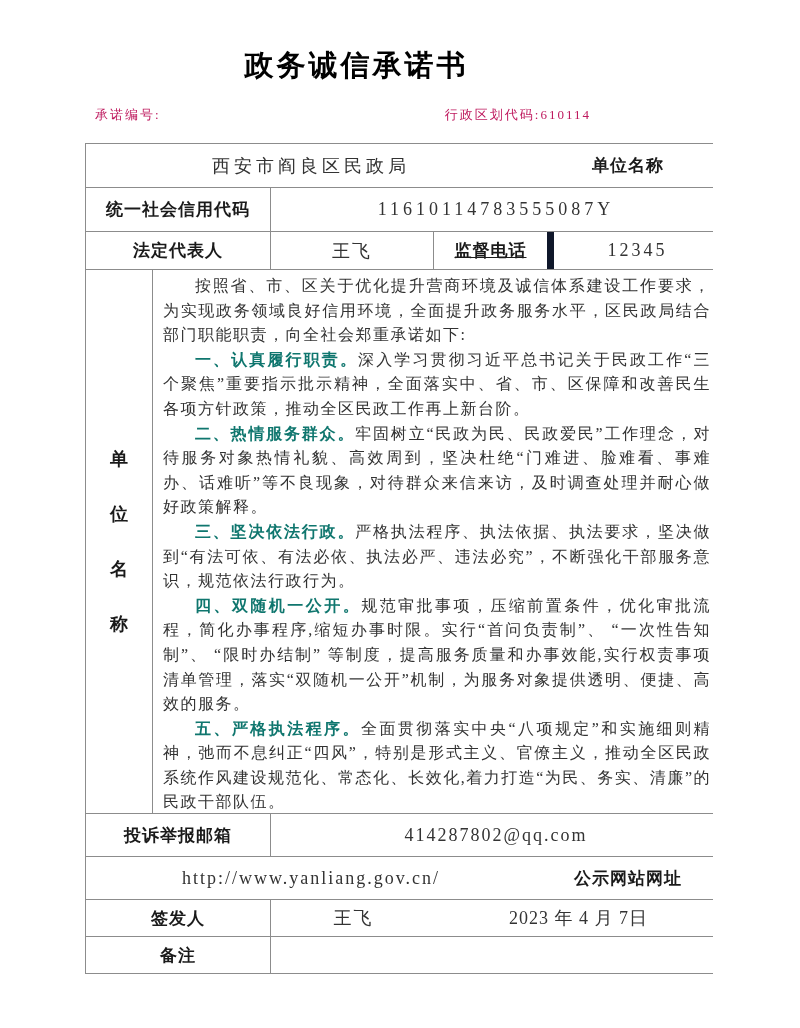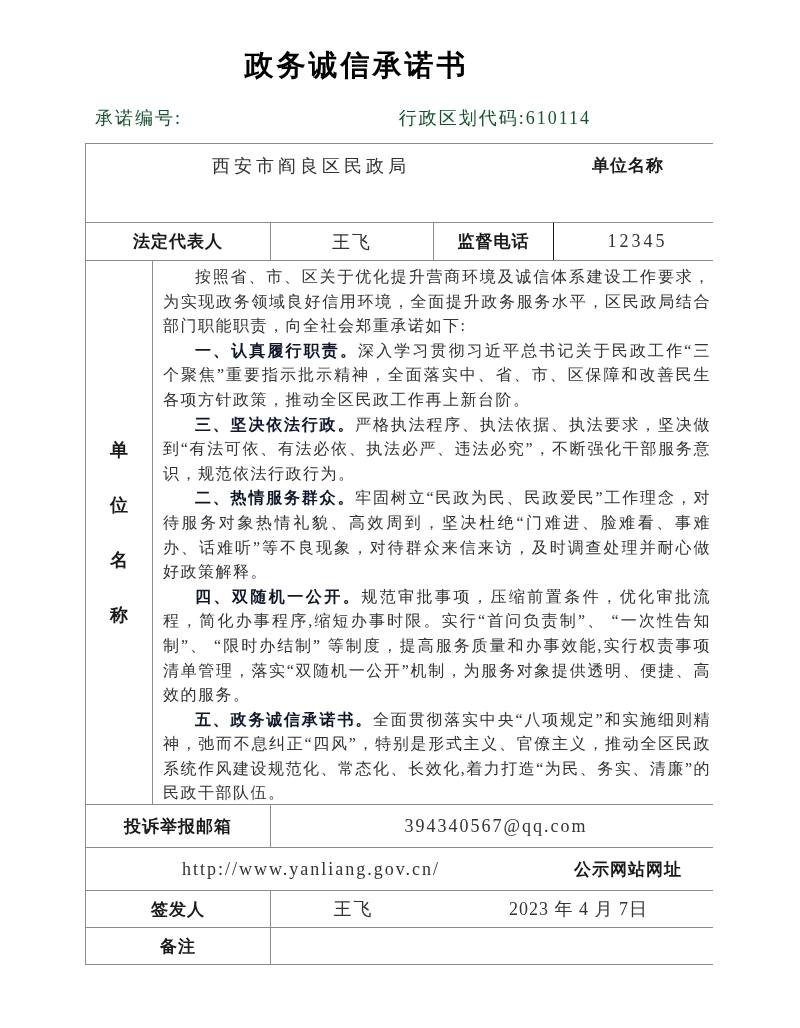--- a/index.html
+++ b/index.html
@@ -24,23 +24,23 @@
     letter-spacing: 3px;
     color: #000000;
   }
   .meta-row {
     position: absolute;
     top: 106px;
     left: 95px;
     right: 122px;
     display: flex;
     justify-content: space-between;
-    font-size: 18px;
+    font-size: 13px;
     letter-spacing: 2px;
-    color: #14532d;
+    color: #be185d;
   }
   .doc-table {
     position: absolute;
     left: 85px;
     top: 143px;
     width: 637px;
     border: 1px solid #8c8c8c;
   }
   .t-row { display: flex; border-top: 1px solid #8c8c8c; }
   .t-row:first-child { border-top: none; }
@@ -59,28 +59,29 @@
     font-size: 17px;
     letter-spacing: 1px;
     color: #1a1a1a;
   }
   .value-cell { flex: 1; font-size: 18px; color: #333333; }
   .ls4 { letter-spacing: 4px; }
   .ls3 { letter-spacing: 3px; }
   .ls2 { letter-spacing: 2px; }
   .h43 { height: 43px; }
   .h44 { height: 44px; }
-  .h38 { height: 38px; margin-top: 35px; }
+  .h38 { height: 38px; }
   .h37 { height: 37px; }
   .h544 { height: 544px; }
   
   .rep-value { flex: 0 0 163px; border-right: 1px solid #8c8c8c; }
   .phone-label {
     flex: 0 0 120px; width: 120px;
-    border-right: 1px solid #0f172a;
+    border-right: 7px solid #0f172a;
+    text-decoration: underline;
   }
   
   .content-label-cell {
     flex: 0 0 67px;
     width: 67px;
     border-right: 1px solid #8c8c8c;
   }
   .vertical-label {
     width: 1.3em;
     font-family: "Liberation Sans", "DejaVu Sans", sans-serif;
@@ -94,21 +95,21 @@
   .content-cell {
     flex: 1;
     padding: 4px 10px 0 10px;
     font-size: 16px;
     line-height: 24.6px;
     letter-spacing: 1.5px;
     text-align: justify;
     color: #333333;
   }
   .para { text-indent: 2em; }
-  .para b { color: #0f172a; }
+  .para b { color: #0f766e; }
   
   .issuer-name { flex: 0 0 165px; display: flex; align-items: center; justify-content: center; letter-spacing: 2px; }
   .issuer-date { flex: 1; display: flex; align-items: center; justify-content: center; letter-spacing: 1px; }
 </style>
 </head>
 <body>
 
 <div class="page">
 
   <div class="doc-title">政务诚信承诺书</div>
@@ -118,45 +119,49 @@
     <span>行政区划代码:610114</span>
   </div>
 
   <div class="doc-table">
 
     <div class="t-row h43">
       <div class="cell value-cell ls4">西安市阎良区民政局</div>
       <div class="cell label-cell">单位名称</div>
     </div>
 
+    <div class="t-row h44">
+      <div class="cell label-cell">统一社会信用代码</div>
+      <div class="cell value-cell ls4">11610114783555087Y</div>
+    </div>
 
     <div class="t-row h38">
       <div class="cell label-cell">法定代表人</div>
       <div class="cell value-cell rep-value ls2">王飞</div>
       <div class="cell label-cell phone-label">监督电话</div>
       <div class="cell value-cell ls3">12345</div>
     </div>
 
     <div class="t-row h544">
       <div class="cell content-label-cell">
         <div class="vertical-label">单位名称</div>
       </div>
       <div class="content-cell">
         <p class="para"><b></b><span>按照省、市、区关于优化提升营商环境及诚信体系建设工作要求，为实现政务领域良好信用环境，全面提升政务服务水平，区民政局结合部门职能职责，向全社会郑重承诺如下:</span></p>
         <p class="para"><b>一、认真履行职责。</b><span>深入学习贯彻习近平总书记关于民政工作“三个聚焦”重要指示批示精神，全面落实中、省、市、区保障和改善民生各项方针政策，推动全区民政工作再上新台阶。</span></p>
+        <p class="para"><b>二、热情服务群众。</b><span>牢固树立“民政为民、民政爱民”工作理念，对待服务对象热情礼貌、高效周到，坚决杜绝“门难进、脸难看、事难办、话难听”等不良现象，对待群众来信来访，及时调查处理并耐心做好政策解释。</span></p>
         <p class="para"><b>三、坚决依法行政。</b><span>严格执法程序、执法依据、执法要求，坚决做到“有法可依、有法必依、执法必严、违法必究”，不断强化干部服务意识，规范依法行政行为。</span></p>
-        <p class="para"><b>二、热情服务群众。</b><span>牢固树立“民政为民、民政爱民”工作理念，对待服务对象热情礼貌、高效周到，坚决杜绝“门难进、脸难看、事难办、话难听”等不良现象，对待群众来信来访，及时调查处理并耐心做好政策解释。</span></p>
         <p class="para"><b>四、双随机一公开。</b><span>规范审批事项，压缩前置条件，优化审批流程，简化办事程序,缩短办事时限。实行“首问负责制”、 “一次性告知制”、 “限时办结制” 等制度，提高服务质量和办事效能,实行权责事项清单管理，落实“双随机一公开”机制，为服务对象提供透明、便捷、高效的服务。</span></p>
-        <p class="para"><b>五、政务诚信承诺书。</b><span>全面贯彻落实中央“八项规定”和实施细则精神，弛而不息纠正“四风”，特别是形式主义、官僚主义，推动全区民政系统作风建设规范化、常态化、长效化,着力打造“为民、务实、清廉”的民政干部队伍。</span></p>
+        <p class="para"><b>五、严格执法程序。</b><span>全面贯彻落实中央“八项规定”和实施细则精神，弛而不息纠正“四风”，特别是形式主义、官僚主义，推动全区民政系统作风建设规范化、常态化、长效化,着力打造“为民、务实、清廉”的民政干部队伍。</span></p>
       </div>
     </div>
 
     <div class="t-row h43">
       <div class="cell label-cell">投诉举报邮箱</div>
-      <div class="cell value-cell ls2">394340567@qq.com</div>
+      <div class="cell value-cell ls2">414287802@qq.com</div>
     </div>
 
     <div class="t-row h43">
       <div class="cell value-cell ls2">http://www.yanliang.gov.cn/</div>
       <div class="cell label-cell">公示网站网址</div>
     </div>
 
     <div class="t-row h37">
       <div class="cell label-cell">签发人</div>
       <div class="value-cell" style="display:flex;">

